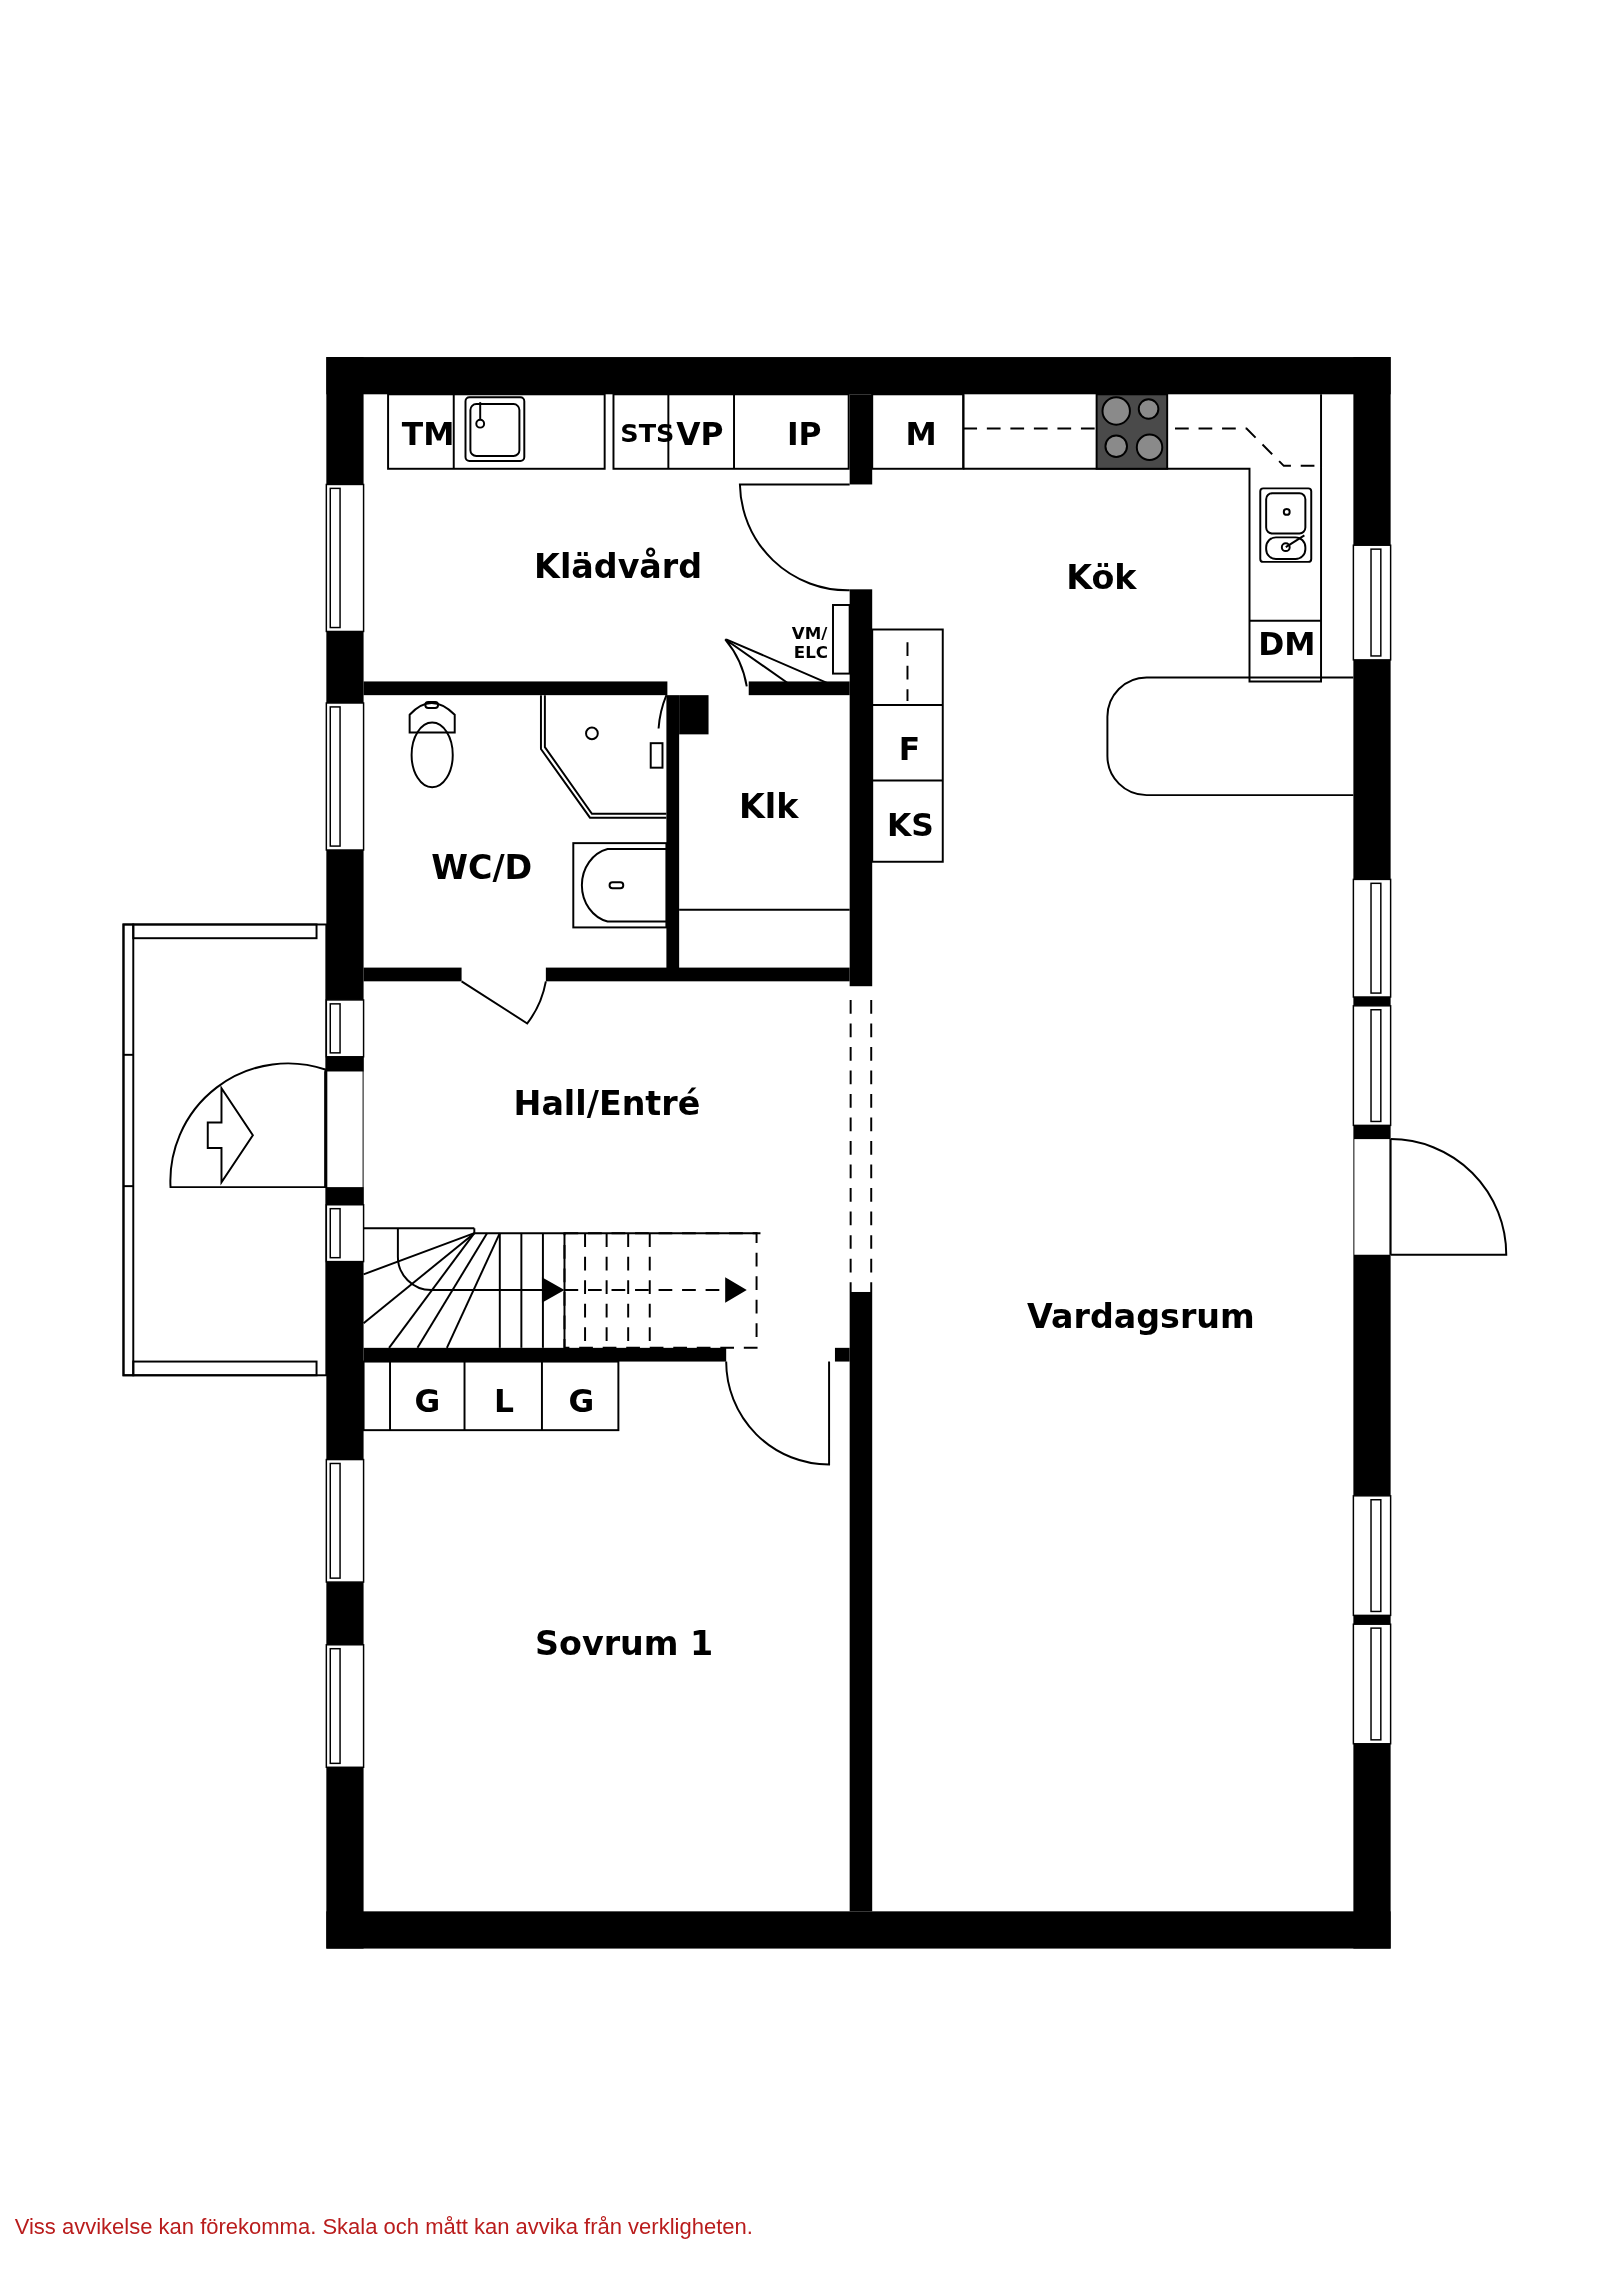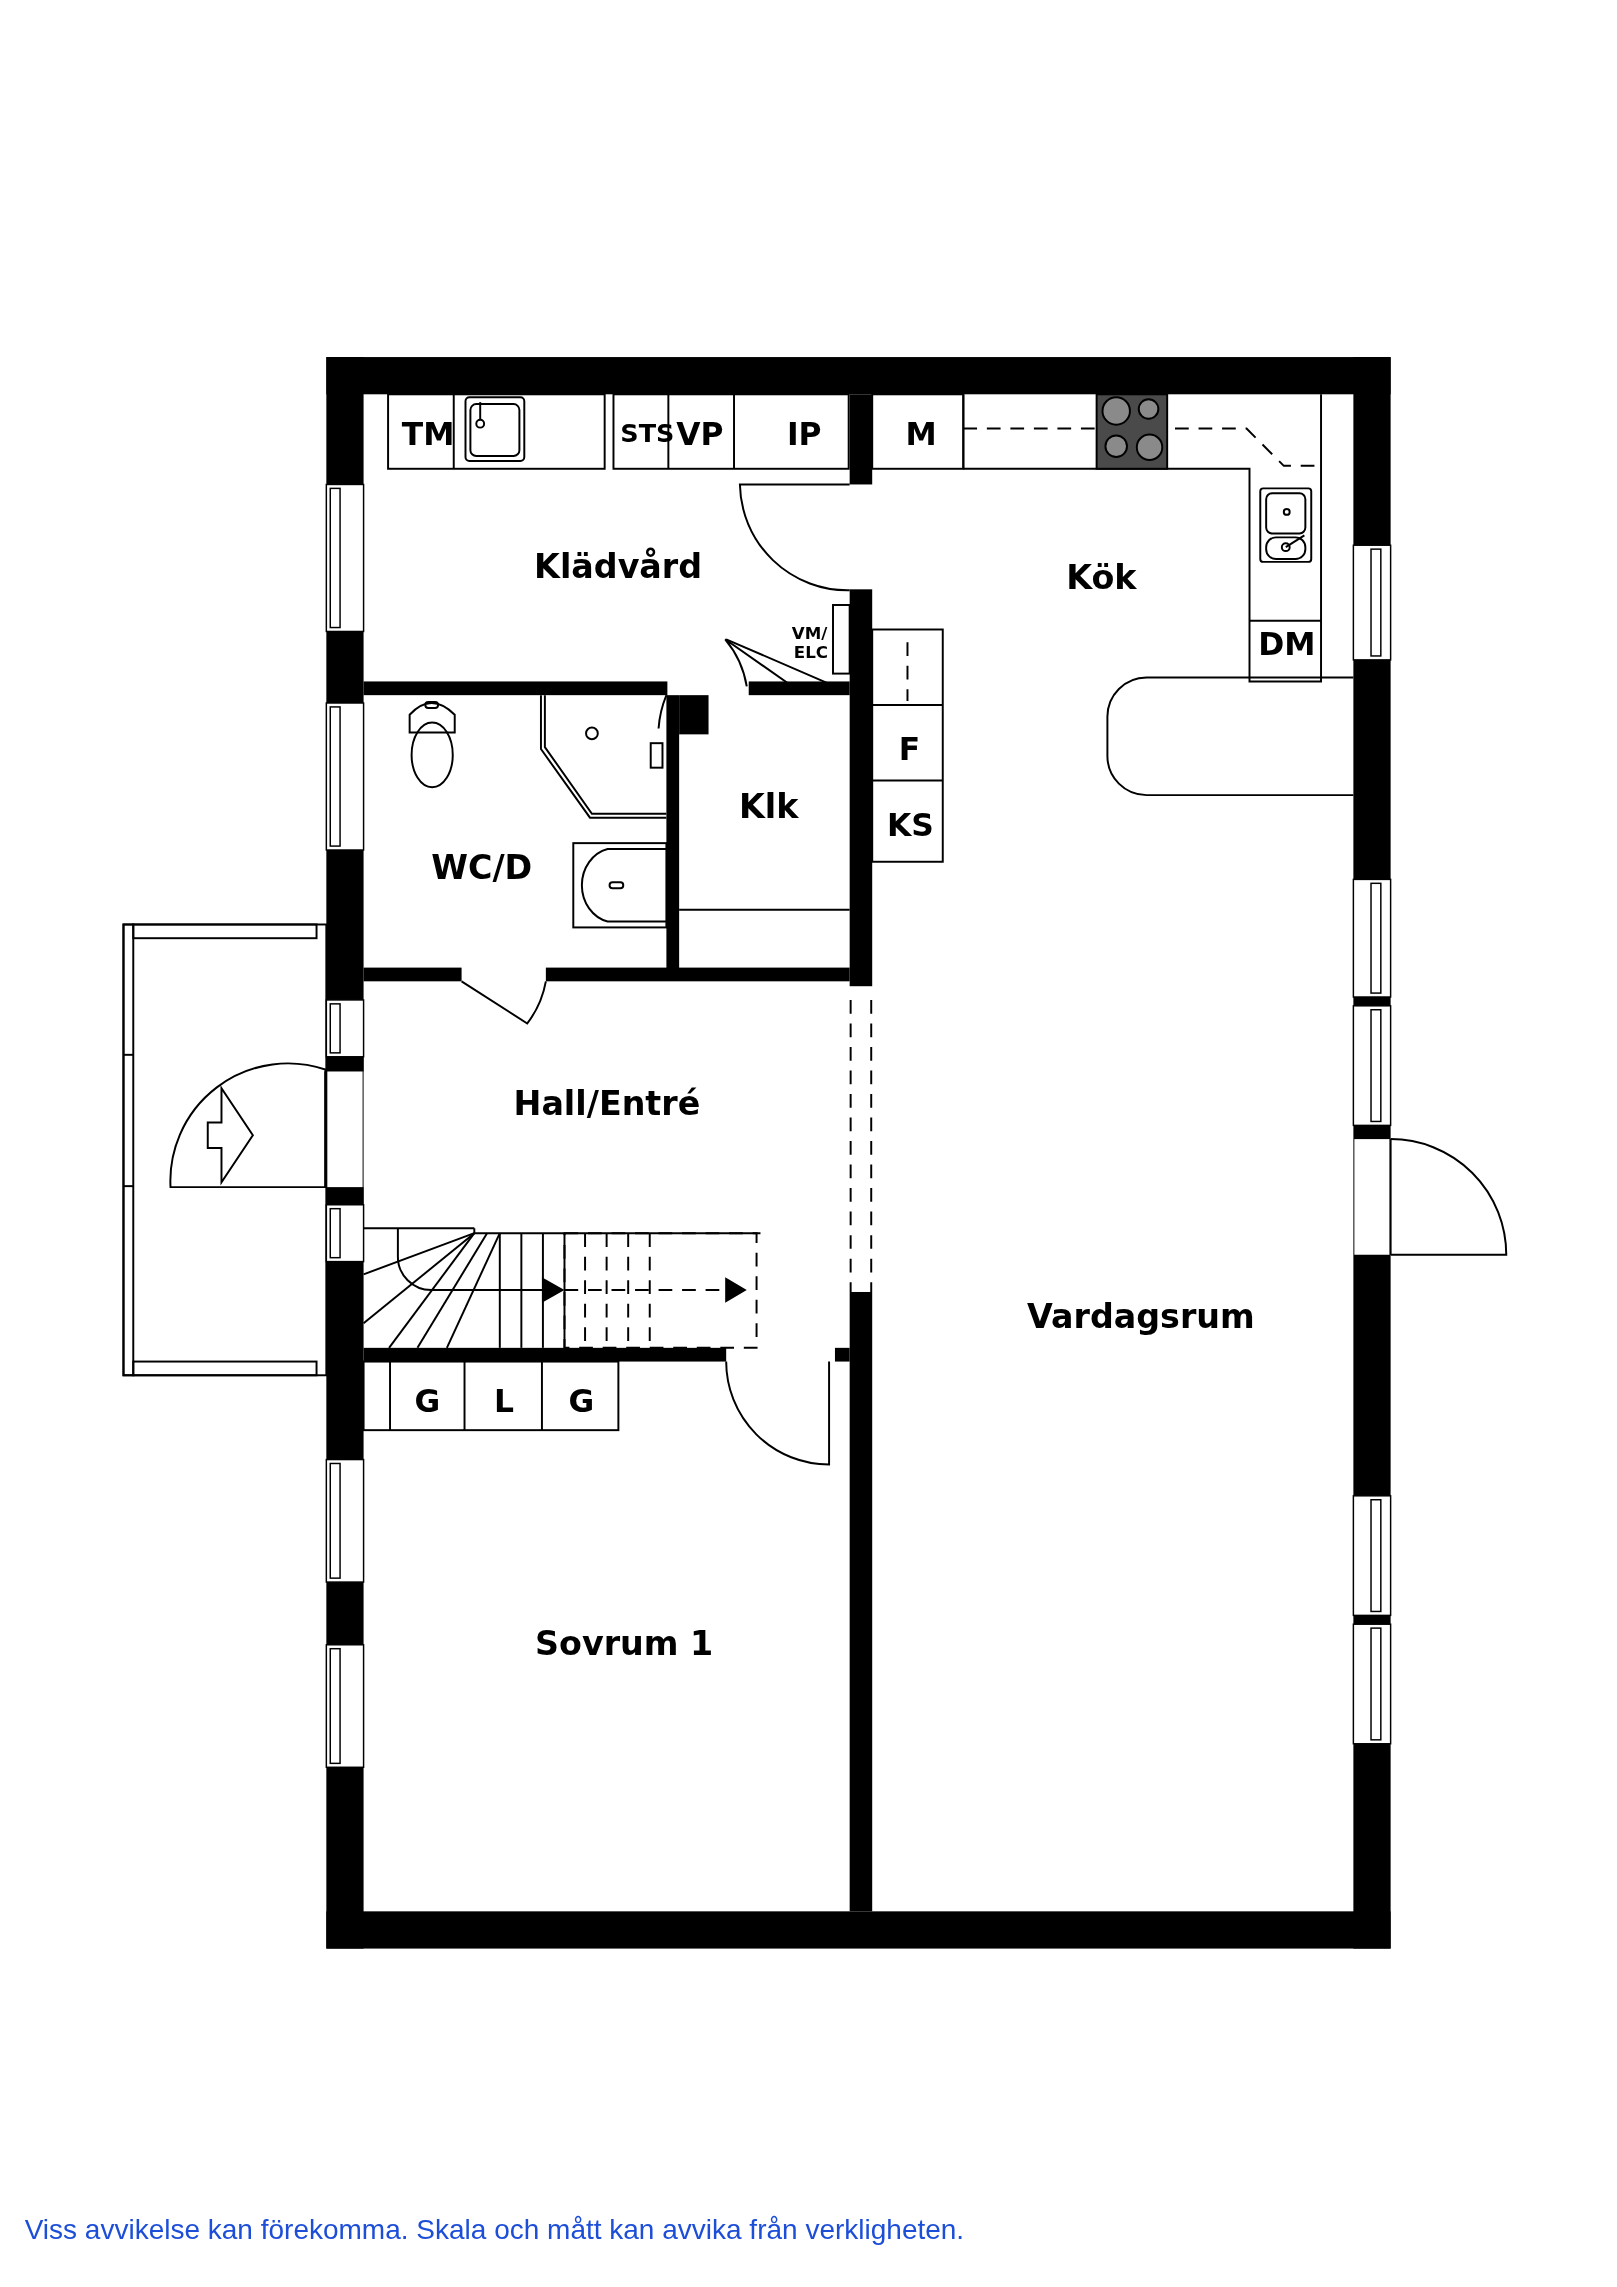--- a/index.html
+++ b/index.html
@@ -2,21 +2,21 @@
 <html><head>
 <meta charset="utf-8">
 <style>
   html, body { margin: 0; padding: 0; background: #ffffff; }
   body { width: 1617px; height: 2288px; position: relative; overflow: hidden; }
   #plan { position: absolute; left: 0; top: 0; }
   .room-label { font-family: "DejaVu Sans", sans-serif; font-weight: bold; font-size: 34px; fill: #000; }
   .fix-label { font-family: "DejaVu Sans", sans-serif; font-weight: bold; font-size: 32px; fill: #000; }
   .fix-small { font-family: "DejaVu Sans", sans-serif; font-weight: bold; font-size: 26px; fill: #000; }
   .fix-tiny { font-family: "DejaVu Sans", sans-serif; font-weight: bold; font-size: 17px; fill: #000; }
-  .disclaimer { position: absolute; left: 14.7px; top: 2214px; font-family: "Liberation Sans", sans-serif; font-size: 28px; color: #1d4ed8; margin-left: 10px; }
+  .disclaimer { position: absolute; left: 14.7px; top: 2214px; font-family: "Liberation Sans", sans-serif; font-size: 22px; color: #b91c1c; }
   .thin { fill: none; stroke: #000; stroke-width: 2; }
   .dash { fill: none; stroke: #000; stroke-width: 2; stroke-dasharray: 14 10; }
   .wall { fill: #000; }
   .win { fill: #fff; stroke: #000; stroke-width: 1.5; }
 </style>
 </head>
 <body>
 
 <svg id="plan" width="1617" height="2288" viewBox="0 0 1650 2334" xmlns="http://www.w3.org/2000/svg">
 

